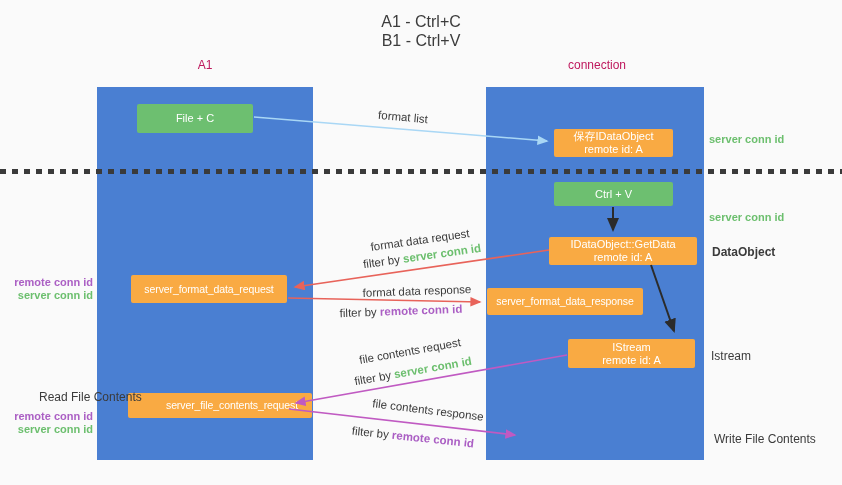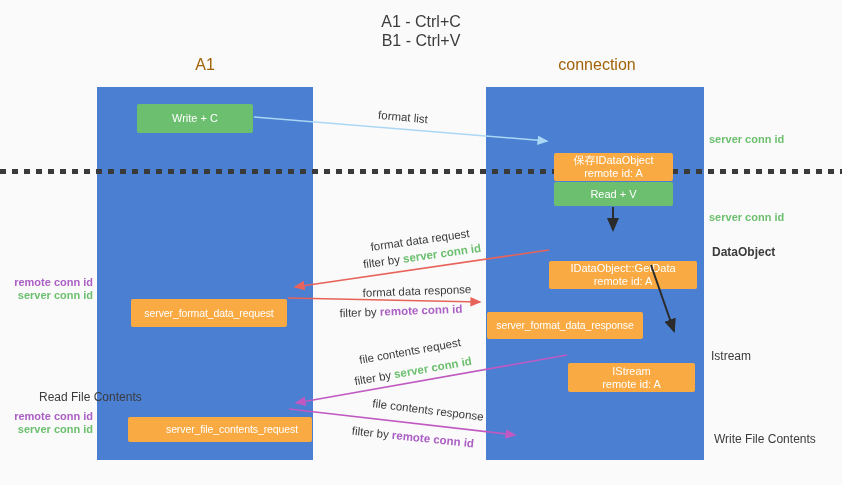--- a/index.html
+++ b/index.html
@@ -4,28 +4,28 @@
 <style>
   html,body{margin:0;padding:0;}
   .canvas{position:relative;width:842px;height:485px;background:var(--background,#fafafa);
           font-family:"Liberation Sans",sans-serif;overflow:hidden;}
   .title{position:absolute;left:321px;top:12px;width:200px;text-align:center;
          font-size:16px;line-height:19px;color:#3c3c3c;}
   .lane{position:absolute;top:87px;height:373px;background:var(--lane_blue,#4a7fd2);}
   .lane-left{left:97px;width:216px;}
   .lane-right{left:486px;width:218px;}
   .lane-header{position:absolute;top:58px;width:120px;text-align:center;
-               font-size:16px;line-height:14px;color:#a16207;}
+               font-size:12px;line-height:14px;color:#be185d;}
   .dashed-line{position:absolute;left:0;top:169px;width:842px;height:5px;
                background:repeating-linear-gradient(90deg,#3a3a3a 0 6px,transparent 6px 12px);}
   .node{position:absolute;display:flex;flex-direction:column;justify-content:center;
         color:#fff;text-align:center;font-size:11px;line-height:13px;border-radius:2px;
         white-space:nowrap;overflow:hidden;}
   .node-green{background:var(--node_green,#6dbf70);}
-  .node-orange{background:var(--node_orange,#f9aa43);margin-top:24px;}
+  .node-orange{background:var(--node_orange,#f9aa43);}
   .node-wide{font-size:10.5px;letter-spacing:-0.1px;}
   .flow-label{position:absolute;font-size:11.5px;color:#3b3b3b;white-space:nowrap;}
   .key-green{color:var(--label_green,#6cbf6e);font-weight:bold;}
   .key-purple{color:var(--label_purple,#ab5fc4);font-weight:bold;}
   .side-label{position:absolute;font-size:11px;font-weight:bold;line-height:13px;
               white-space:nowrap;}
   .side-label.align-right{text-align:right;}
   .side-plain{position:absolute;font-size:12px;color:#3b3b3b;white-space:nowrap;}
   .arrows{position:absolute;left:0;top:0;pointer-events:none;}
 </style>
@@ -45,35 +45,35 @@
   <div class="lane-header" style="left:537px;">
     <div>connection</div>
   </div>
 
   <div class="lane lane-left"></div>
   <div class="lane lane-right"></div>
 
   <div class="dashed-line"></div>
 
   <div class="node node-green" style="left:137px;top:104px;width:116px;height:29px;">
-    <div>Write + C</div>
+    <div>File + C</div>
   </div>
   <div class="node node-orange node-wide" style="left:131px;top:275px;width:156px;height:28px;">
     <div>server_format_data_request</div>
   </div>
   <div class="node node-orange node-wide" style="left:128px;top:393px;width:160px;height:25px;padding-left:24px;">
     <div>server_file_contents_request</div>
   </div>
 
   <div class="node node-orange" style="left:554px;top:129px;width:119px;height:28px;">
     <div>保存IDataObject</div>
     <div>remote id: A</div>
   </div>
   <div class="node node-green" style="left:554px;top:182px;width:119px;height:24px;">
-    <div>Read + V</div>
+    <div>Ctrl + V</div>
   </div>
   <div class="node node-orange" style="left:549px;top:237px;width:148px;height:28px;">
     <div>IDataObject::GetData</div>
     <div>remote id: A</div>
   </div>
   <div class="node node-orange node-wide" style="left:487px;top:288px;width:156px;height:27px;">
     <div>server_format_data_response</div>
   </div>
   <div class="node node-orange" style="left:568px;top:339px;width:127px;height:29px;">
     <div>IStream</div>

